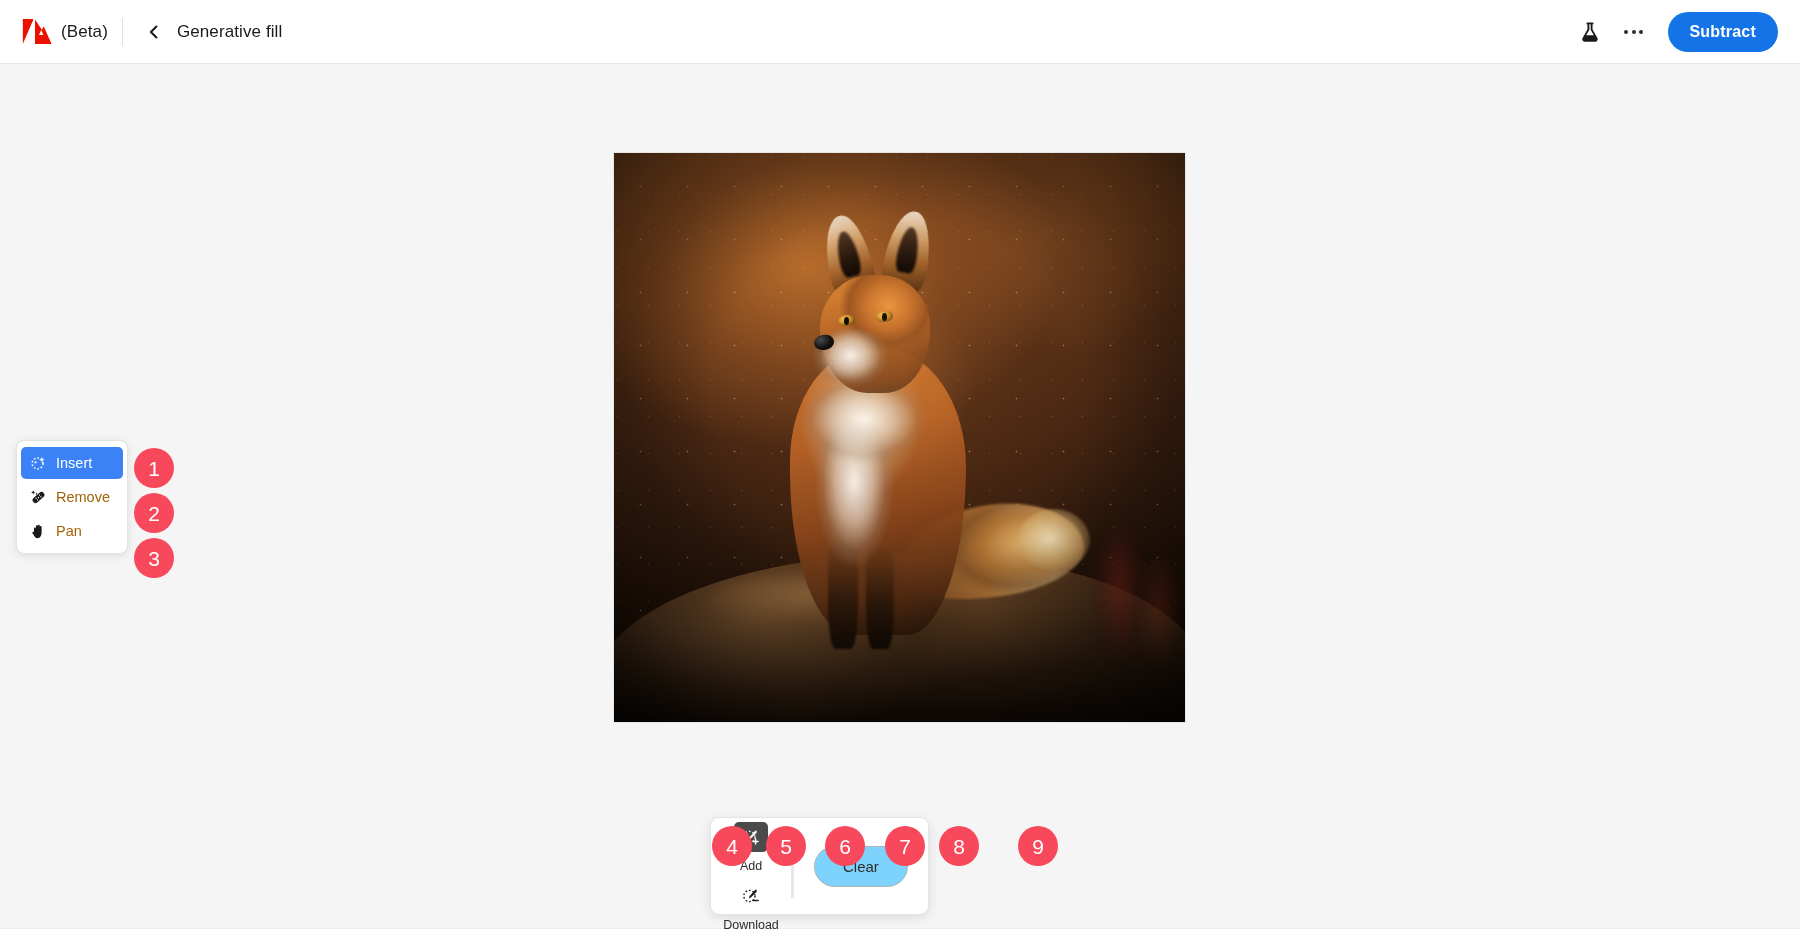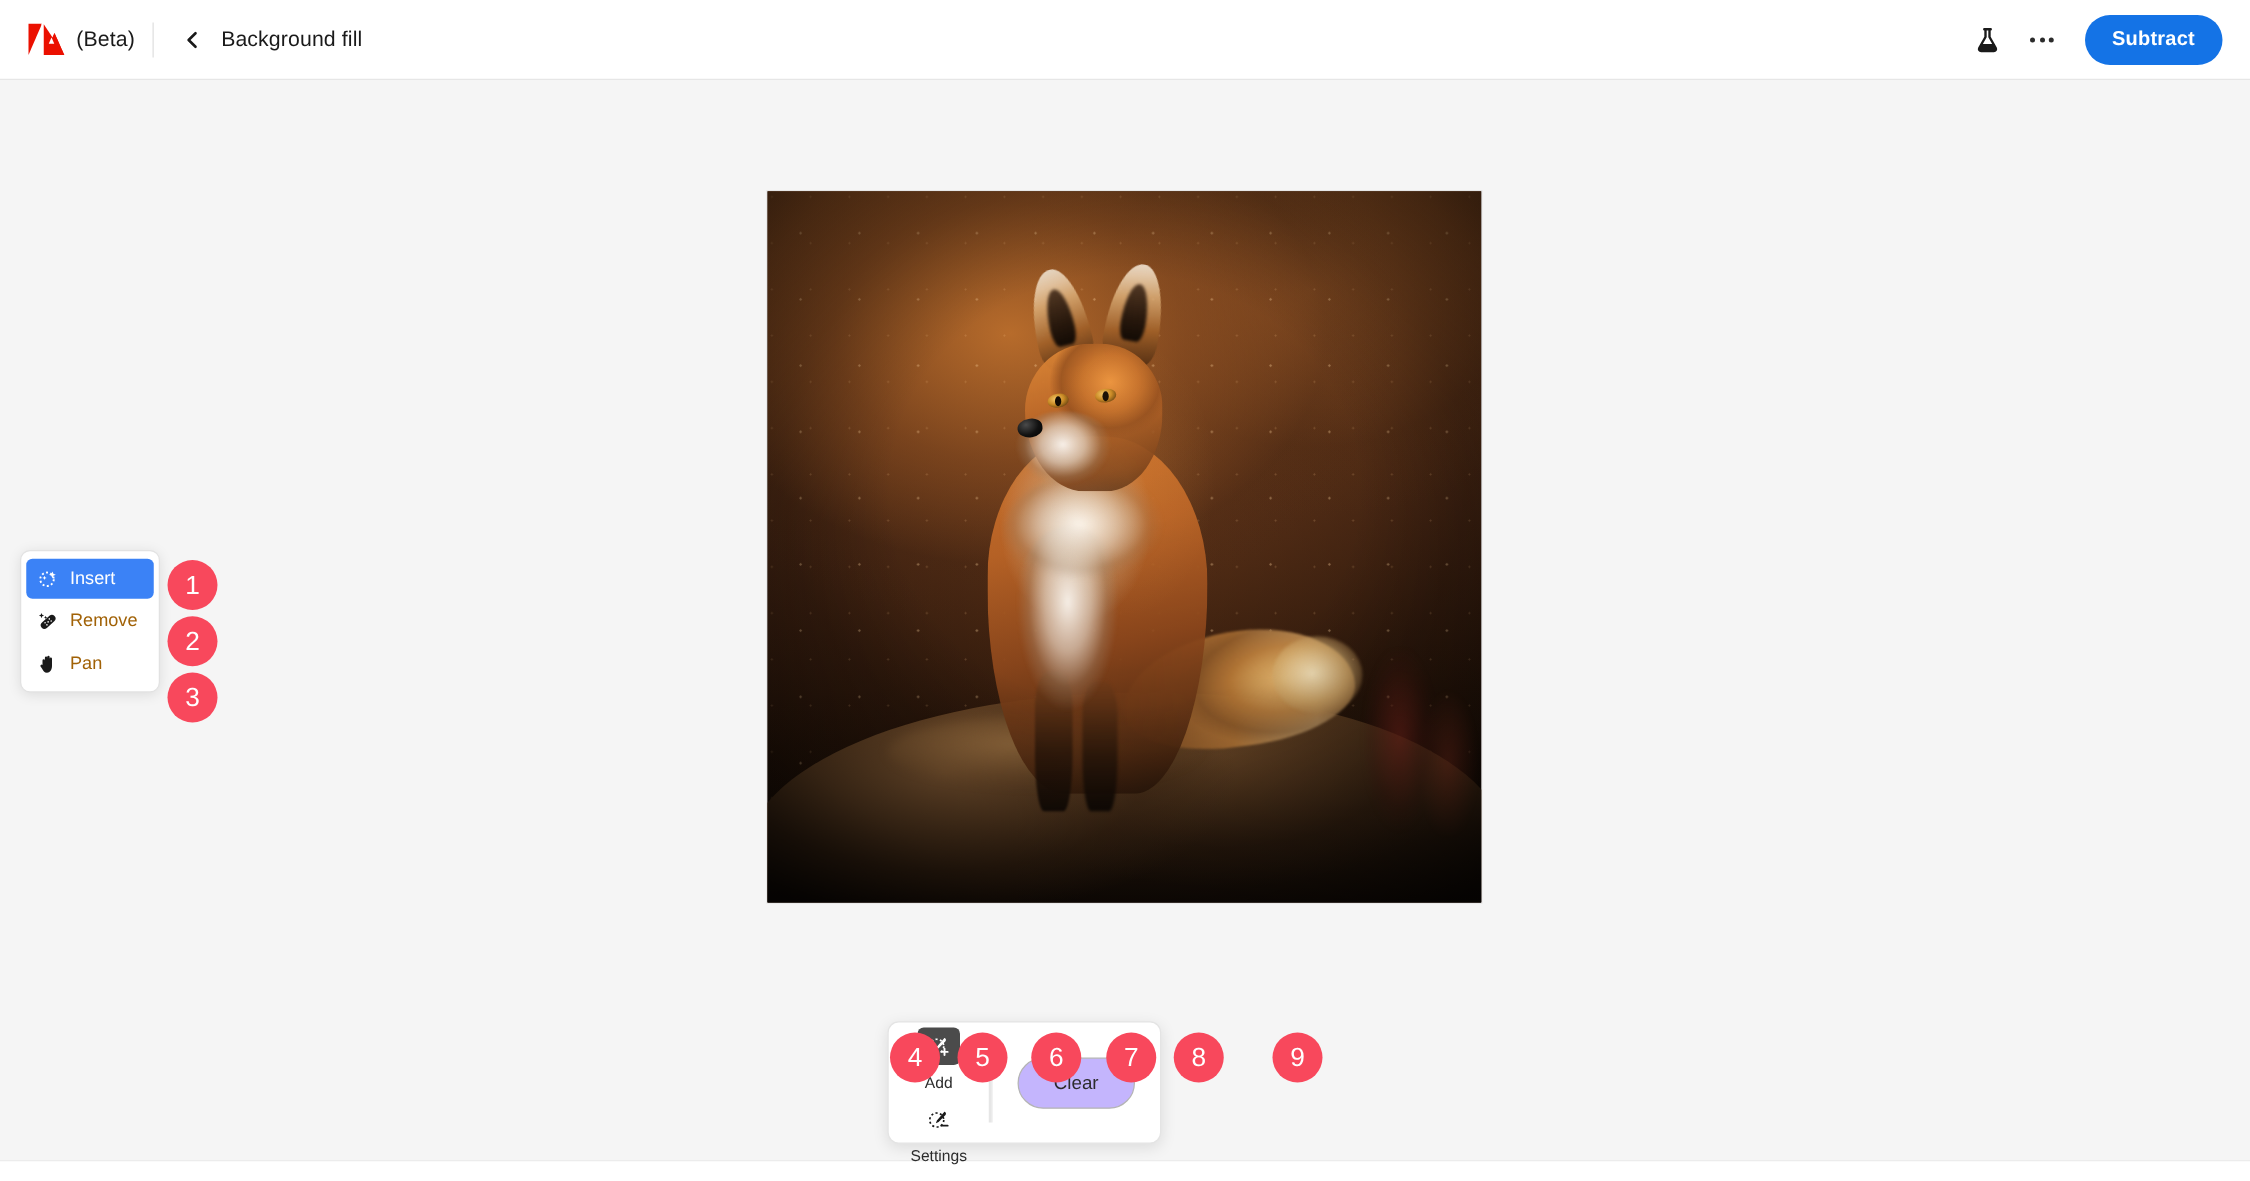--- a/index.html
+++ b/index.html
@@ -431,21 +431,21 @@
   .tb-btn.disabled .tb-label { color: #b4b4b4; }
 
   #clear-group {
     display: flex;
     align-items: center;
     padding: 0 20px;
   }
   #clear-button {
     height: 41px;
     padding: 0 28px;
-    background: #c4b5fd;
+    background: #7dd3fc;
     border: 1.6px solid #b4b4b4;
     border-radius: 21px;
     font-family: "Liberation Sans", sans-serif;
     font-size: 15px;
     color: #2c2c2c;
     cursor: pointer;
     white-space: nowrap;
     text-align: center;
   }
 
@@ -499,21 +499,21 @@
     <span id="beta-tag">(Beta)</span>
 
     <div id="hdr-divider"></div>
 
     <div id="back-button">
       <svg width="16" height="16" viewBox="0 0 16 16">
         <path d="M10.4 2.6 L4.9 8 L10.4 13.4" fill="none" stroke="#1a1a1a" stroke-width="2.1" stroke-linecap="round" stroke-linejoin="round"></path>
       </svg>
     </div>
 
-    <span id="page-title">Background fill</span>
+    <span id="page-title">Generative fill</span>
   </div>
 
   <div class="hdr-right">
 
     <div class="hdr-icon-btn">
       <svg width="22" height="22" viewBox="0 0 22 22">
         <path d="M8.4 2.4 L13.6 2.4 M9.4 2.4 L9.4 8.6 L4.4 17.4 C3.8 18.6 4.6 19.8 5.9 19.8 L16.1 19.8 C17.4 19.8 18.2 18.6 17.6 17.4 L12.6 8.6 L12.6 2.4" fill="none" stroke="#1a1a1a" stroke-width="1.9" stroke-linecap="round" stroke-linejoin="round"></path>
         <path d="M6.3 14.2 L15.7 14.2 L17.6 17.4 C18.2 18.6 17.4 19.8 16.1 19.8 L5.9 19.8 C4.6 19.8 3.8 18.6 4.4 17.4 Z" fill="#1a1a1a"></path>
       </svg>
     </div>
@@ -625,21 +625,21 @@
       </button>
 
       <button class="tb-btn">
         <span class="tb-icon-box">
           <svg width="20" height="20" viewBox="0 0 20 20">
             <circle cx="8.4" cy="10.0" r="5.6" fill="none" stroke="#1a1a1a" stroke-width="1.35" stroke-dasharray="1.7 1.9"></circle>
             <path d="M15.1 3.6 C15.9 4.3 16.0 5.2 15.4 5.9 L9.9 11.6 L7.7 12.6 L8.5 10.3 L14.0 4.0 C14.3 3.5 14.7 3.3 15.1 3.6 Z" fill="#1a1a1a"></path>
             <path d="M12.1 14.5 L17.1 14.5" stroke="#1a1a1a" stroke-width="1.55" stroke-linecap="round"></path>
           </svg>
         </span>
-        <span class="tb-label">Settings</span>
+        <span class="tb-label">Download</span>
       </button>
     </div>
 
     <div class="tb-sep"></div>
 
 
     <div class="tb-sep"></div>
 
 
     <div class="tb-sep"></div>

